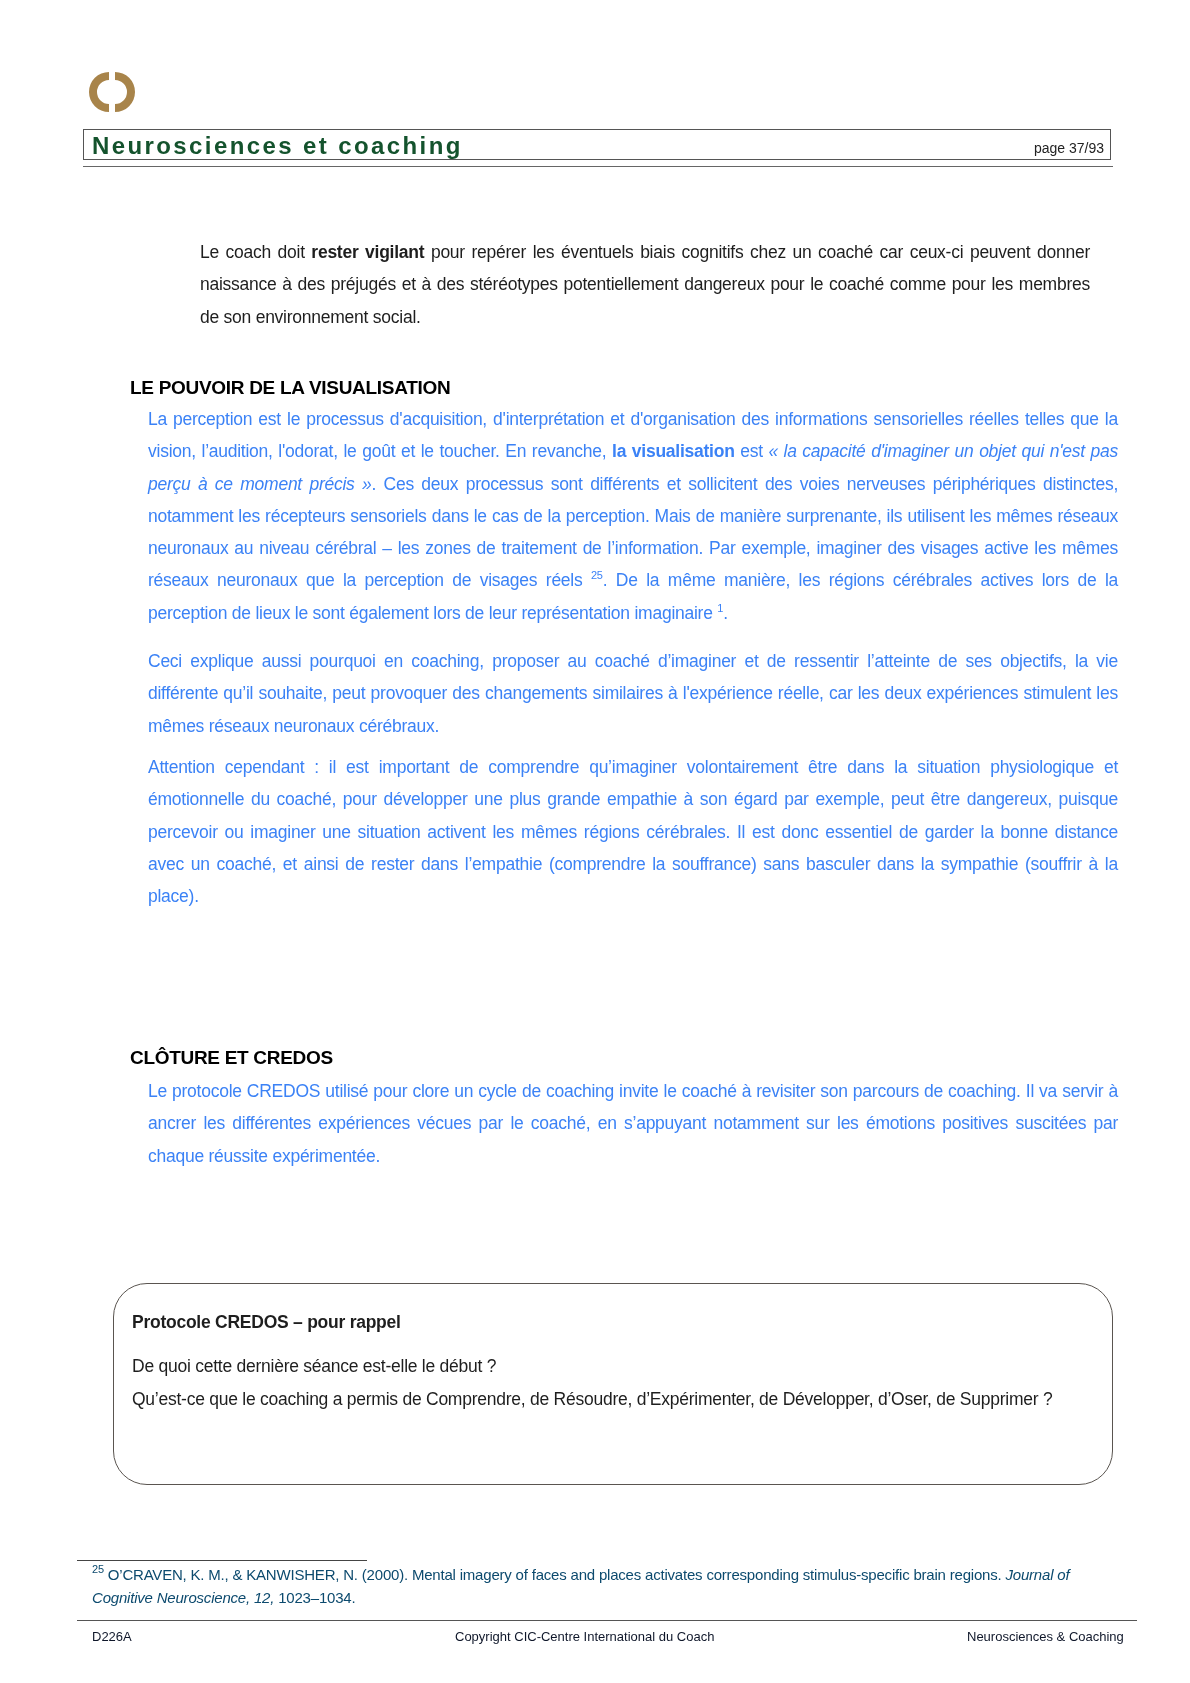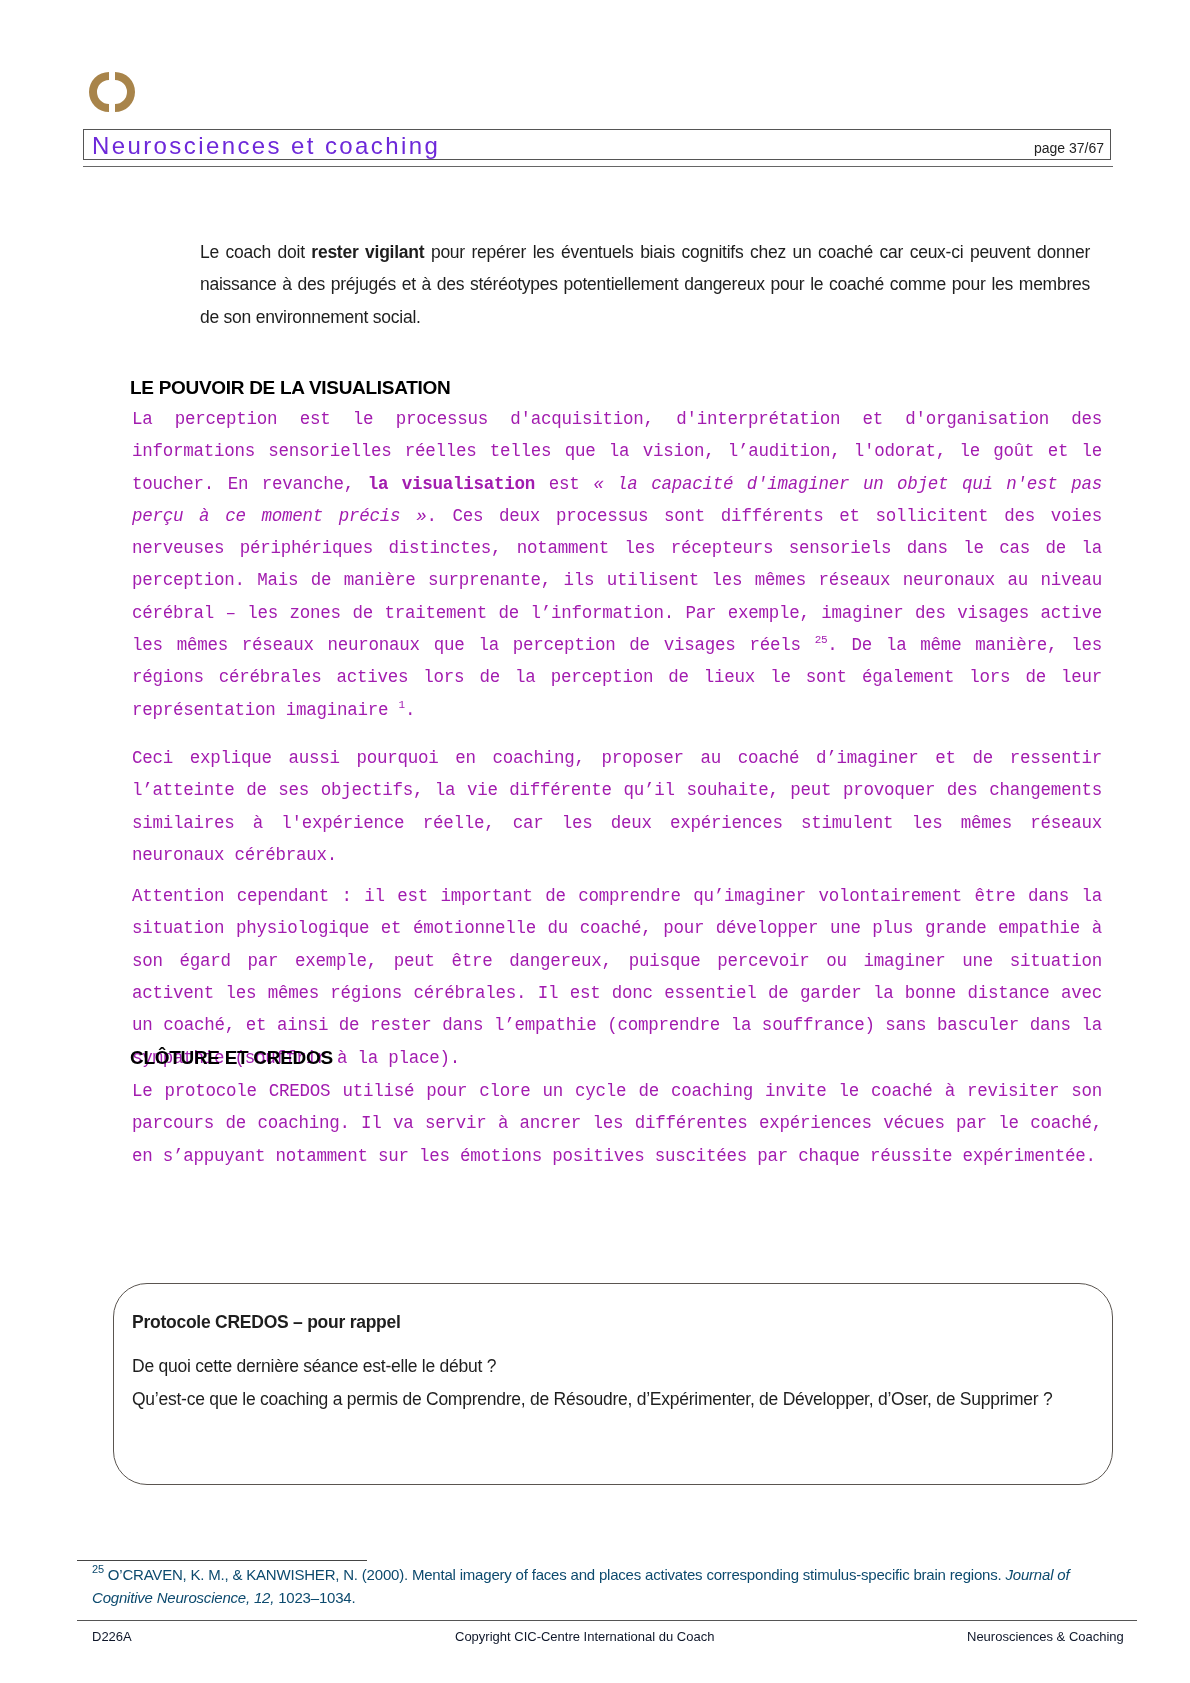--- a/index.html
+++ b/index.html
@@ -8,35 +8,35 @@
       font-family: "Liberation Sans", sans-serif; color: #1e1e1e;
     }
     .logo { position: absolute; left: 88px; top: 68px; width: 48px; height: 48px; }
     .header-box {
       position: absolute; left: 83px; top: 129px; width: 1028px; height: 31px;
       border: 1.5px solid #555; box-sizing: border-box;
       border-right: 1.5px solid #555;
     }
     .header-title {
       position: absolute; left: 92px; top: 132px;
-      font-family: "Liberation Sans", sans-serif; font-weight: normal; font-size: 24px;
-      letter-spacing: 2.4px; color: #6d28d9;
+      font-family: "Liberation Sans", sans-serif; font-weight: bold; font-size: 24px;
+      letter-spacing: 2.4px; color: #14532d;
     }
     .header-page {
       position: absolute; right: 86px; top: 140px;
       font-family: "Liberation Sans", sans-serif; font-size: 14px; color: #222;
     }
     .header-rule {
       position: absolute; left: 83px; top: 166px; width: 1030px; height: 0;
       border-top: 1.2px solid #666;
     }
     .content {
-      position: absolute; left: 132px; width: 970px;
-      font-family: Liberation Mono, monospace; font-size: 17.5px; line-height: 32.3px;
-      text-align: justify; color: #a21caf; letter-spacing: -0.25px;
+      position: absolute; left: 148px; width: 970px;
+      font-family: Liberation Sans, sans-serif; font-size: 17.5px; line-height: 32.3px;
+      text-align: justify; color: #3b82f6; letter-spacing: -0.25px;
     }
     .content p { margin: 0; }
     .intro { position: absolute; left: 188px; top: 224px; width: 914px;
       font-family: "Liberation Sans", sans-serif; font-size: 17.5px; line-height: 32.3px;
       text-align: justify; letter-spacing: -0.25px; }
     .intro p { margin: 12px; }
     .section-title {
       position: absolute; left: 130px; font-weight: bold; font-size: 19px;
       color: #000000; letter-spacing: -0.3px;
     }
@@ -67,21 +67,21 @@
 </head>
 <body>
 
 <svg class="logo" viewBox="0 0 48 48">
   <path d="M21 4 A20 20 0 0 0 21 44 L21 36 A12 12 0 0 1 21 12 Z" fill="#a8844a"></path>
   <path d="M27 4 A20 20 0 0 1 27 44 L27 36 A12 12 0 0 0 27 12 Z" fill="#a8844a"></path>
 </svg>
 
 <div class="header-box"></div>
 <div class="header-title">Neurosciences et coaching</div>
-<div class="header-page">page 37/67</div>
+<div class="header-page">page 37/93</div>
 <div class="header-rule"></div>
 
 <div class="intro">
   <p><span>Le coach doit </span><span class="hl-bold">rester vigilant</span><span> pour repérer les éventuels biais cognitifs chez un coaché car ceux-ci peuvent donner naissance à des préjugés et à des stéréotypes potentiellement dangereux pour le coaché comme pour les membres de son environnement social.</span></p>
 </div>
 
 <div class="section-title" style="top:377px;">LE POUVOIR DE LA VISUALISATION</div>
 
 <div class="content" style="top:403px;">
   <p><span>La perception est le processus d'acquisition, d'interprétation et d'organisation des informations sensorielles réelles telles que la vision, l’audition, l'odorat, le goût et le toucher. En revanche, </span><span class="hl-bold">la visualisation</span><span> est </span><span class="hl-italic">« la capacité d'imaginer un objet qui n'est pas perçu à ce moment précis »</span><span>. Ces deux processus sont différents et sollicitent des voies nerveuses périphériques distinctes, notamment les récepteurs sensoriels dans le cas de la perception. Mais de manière surprenante, ils utilisent les mêmes réseaux neuronaux au niveau cérébral – les zones de traitement de l’information. Par exemple, imaginer des visages active les mêmes réseaux neuronaux que la perception de visages réels </span><sup>25</sup><span>. De la même manière, les régions cérébrales actives lors de la perception de lieux le sont également lors de leur représentation imaginaire </span><sup>1</sup><span>.</span></p>

